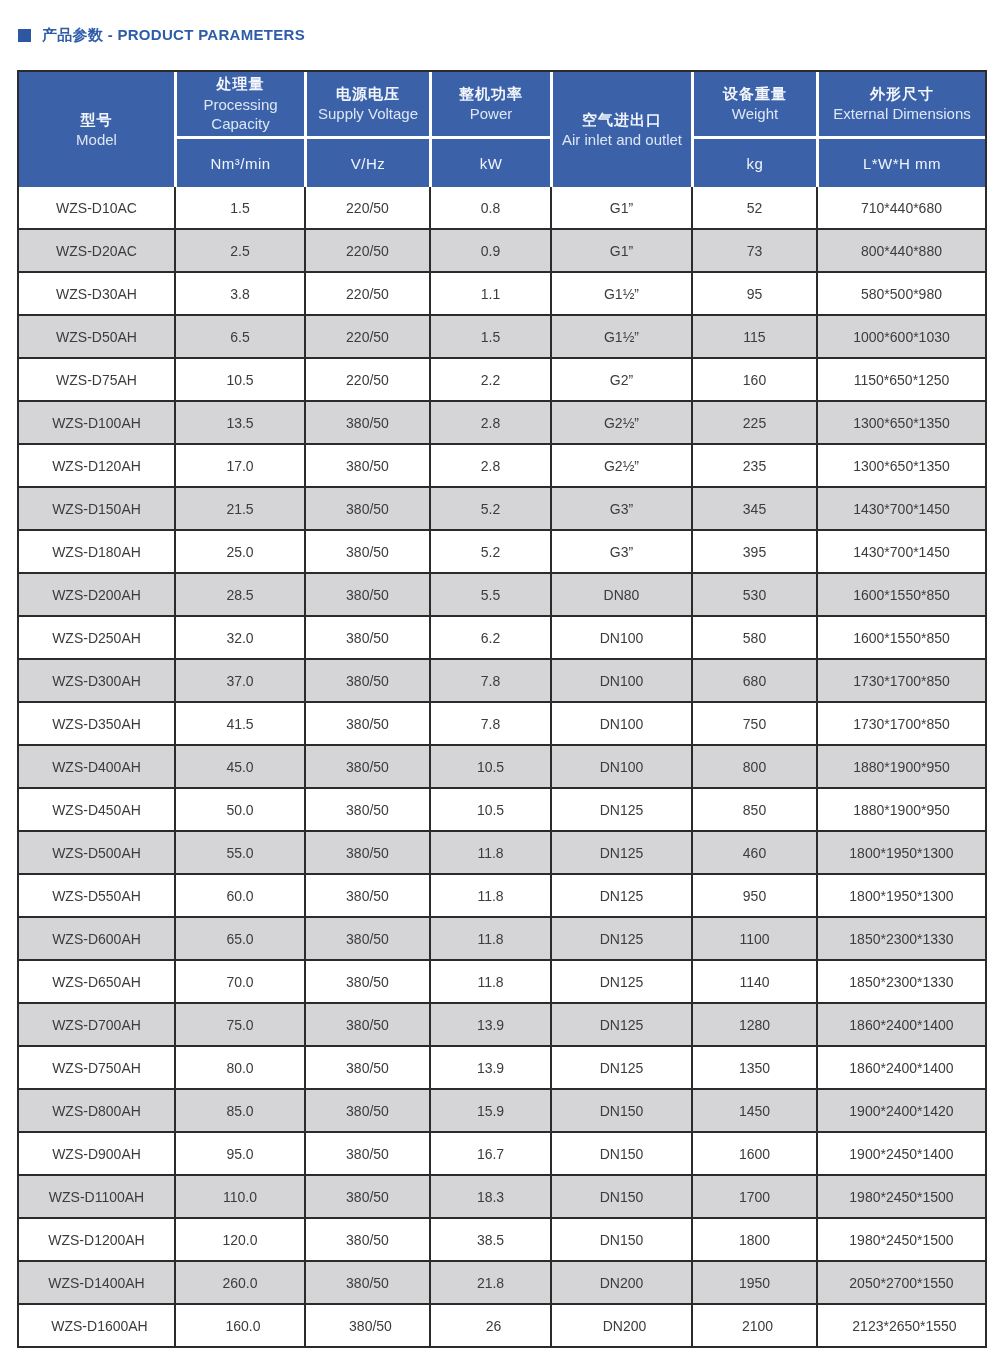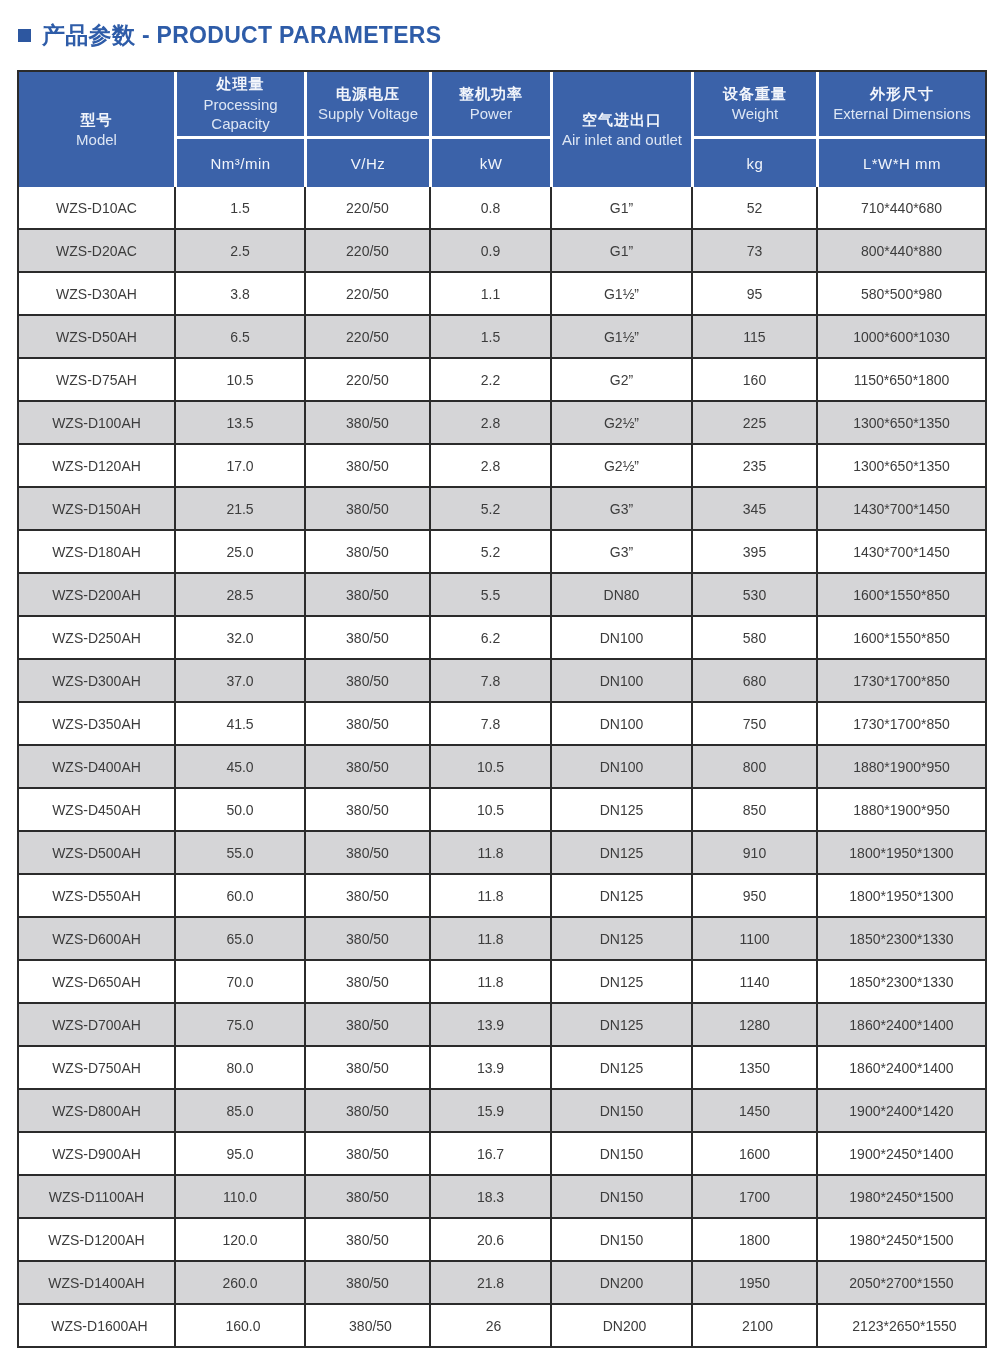--- a/index.html
+++ b/index.html
@@ -24,21 +24,21 @@
   }
   .title-bullet {
     width: 13px;
     height: 13px;
     background: #2d57a0;
     margin-right: 11px;
     flex: 0 0 auto;
   }
   .title-text {
     color: #2e5ca8;
-    font-size: 23px;
+    font-size: 15px;
     font-weight: bold;
     letter-spacing: 0.3px;
     white-space: nowrap;
   }
   
   table.params {
     border-collapse: separate;
     border-spacing: 0;
     table-layout: fixed;
     width: 966px;
@@ -185,21 +185,21 @@
           <td>115</td>
           <td>1000*600*1030</td>
         </tr>
         <tr class="white">
           <td>WZS-D75AH</td>
           <td>10.5</td>
           <td>220/50</td>
           <td>2.2</td>
           <td>G2”</td>
           <td>160</td>
-          <td>1150*650*1800</td>
+          <td>1150*650*1250</td>
         </tr>
         <tr class="gray">
           <td>WZS-D100AH</td>
           <td>13.5</td>
           <td>380/50</td>
           <td>2.8</td>
           <td>G2½”</td>
           <td>225</td>
           <td>1300*650*1350</td>
         </tr>
@@ -283,21 +283,21 @@
           <td>DN125</td>
           <td>850</td>
           <td>1880*1900*950</td>
         </tr>
         <tr class="gray">
           <td>WZS-D500AH</td>
           <td>55.0</td>
           <td>380/50</td>
           <td>11.8</td>
           <td>DN125</td>
-          <td>910</td>
+          <td>460</td>
           <td>1800*1950*1300</td>
         </tr>
         <tr class="white">
           <td>WZS-D550AH</td>
           <td>60.0</td>
           <td>380/50</td>
           <td>11.8</td>
           <td>DN125</td>
           <td>950</td>
           <td>1800*1950*1300</td>
@@ -362,21 +362,21 @@
           <td>380/50</td>
           <td>18.3</td>
           <td>DN150</td>
           <td>1700</td>
           <td>1980*2450*1500</td>
         </tr>
         <tr class="white">
           <td>WZS-D1200AH</td>
           <td>120.0</td>
           <td>380/50</td>
-          <td>20.6</td>
+          <td>38.5</td>
           <td>DN150</td>
           <td>1800</td>
           <td>1980*2450*1500</td>
         </tr>
         <tr class="gray">
           <td>WZS-D1400AH</td>
           <td>260.0</td>
           <td>380/50</td>
           <td>21.8</td>
           <td>DN200</td>

